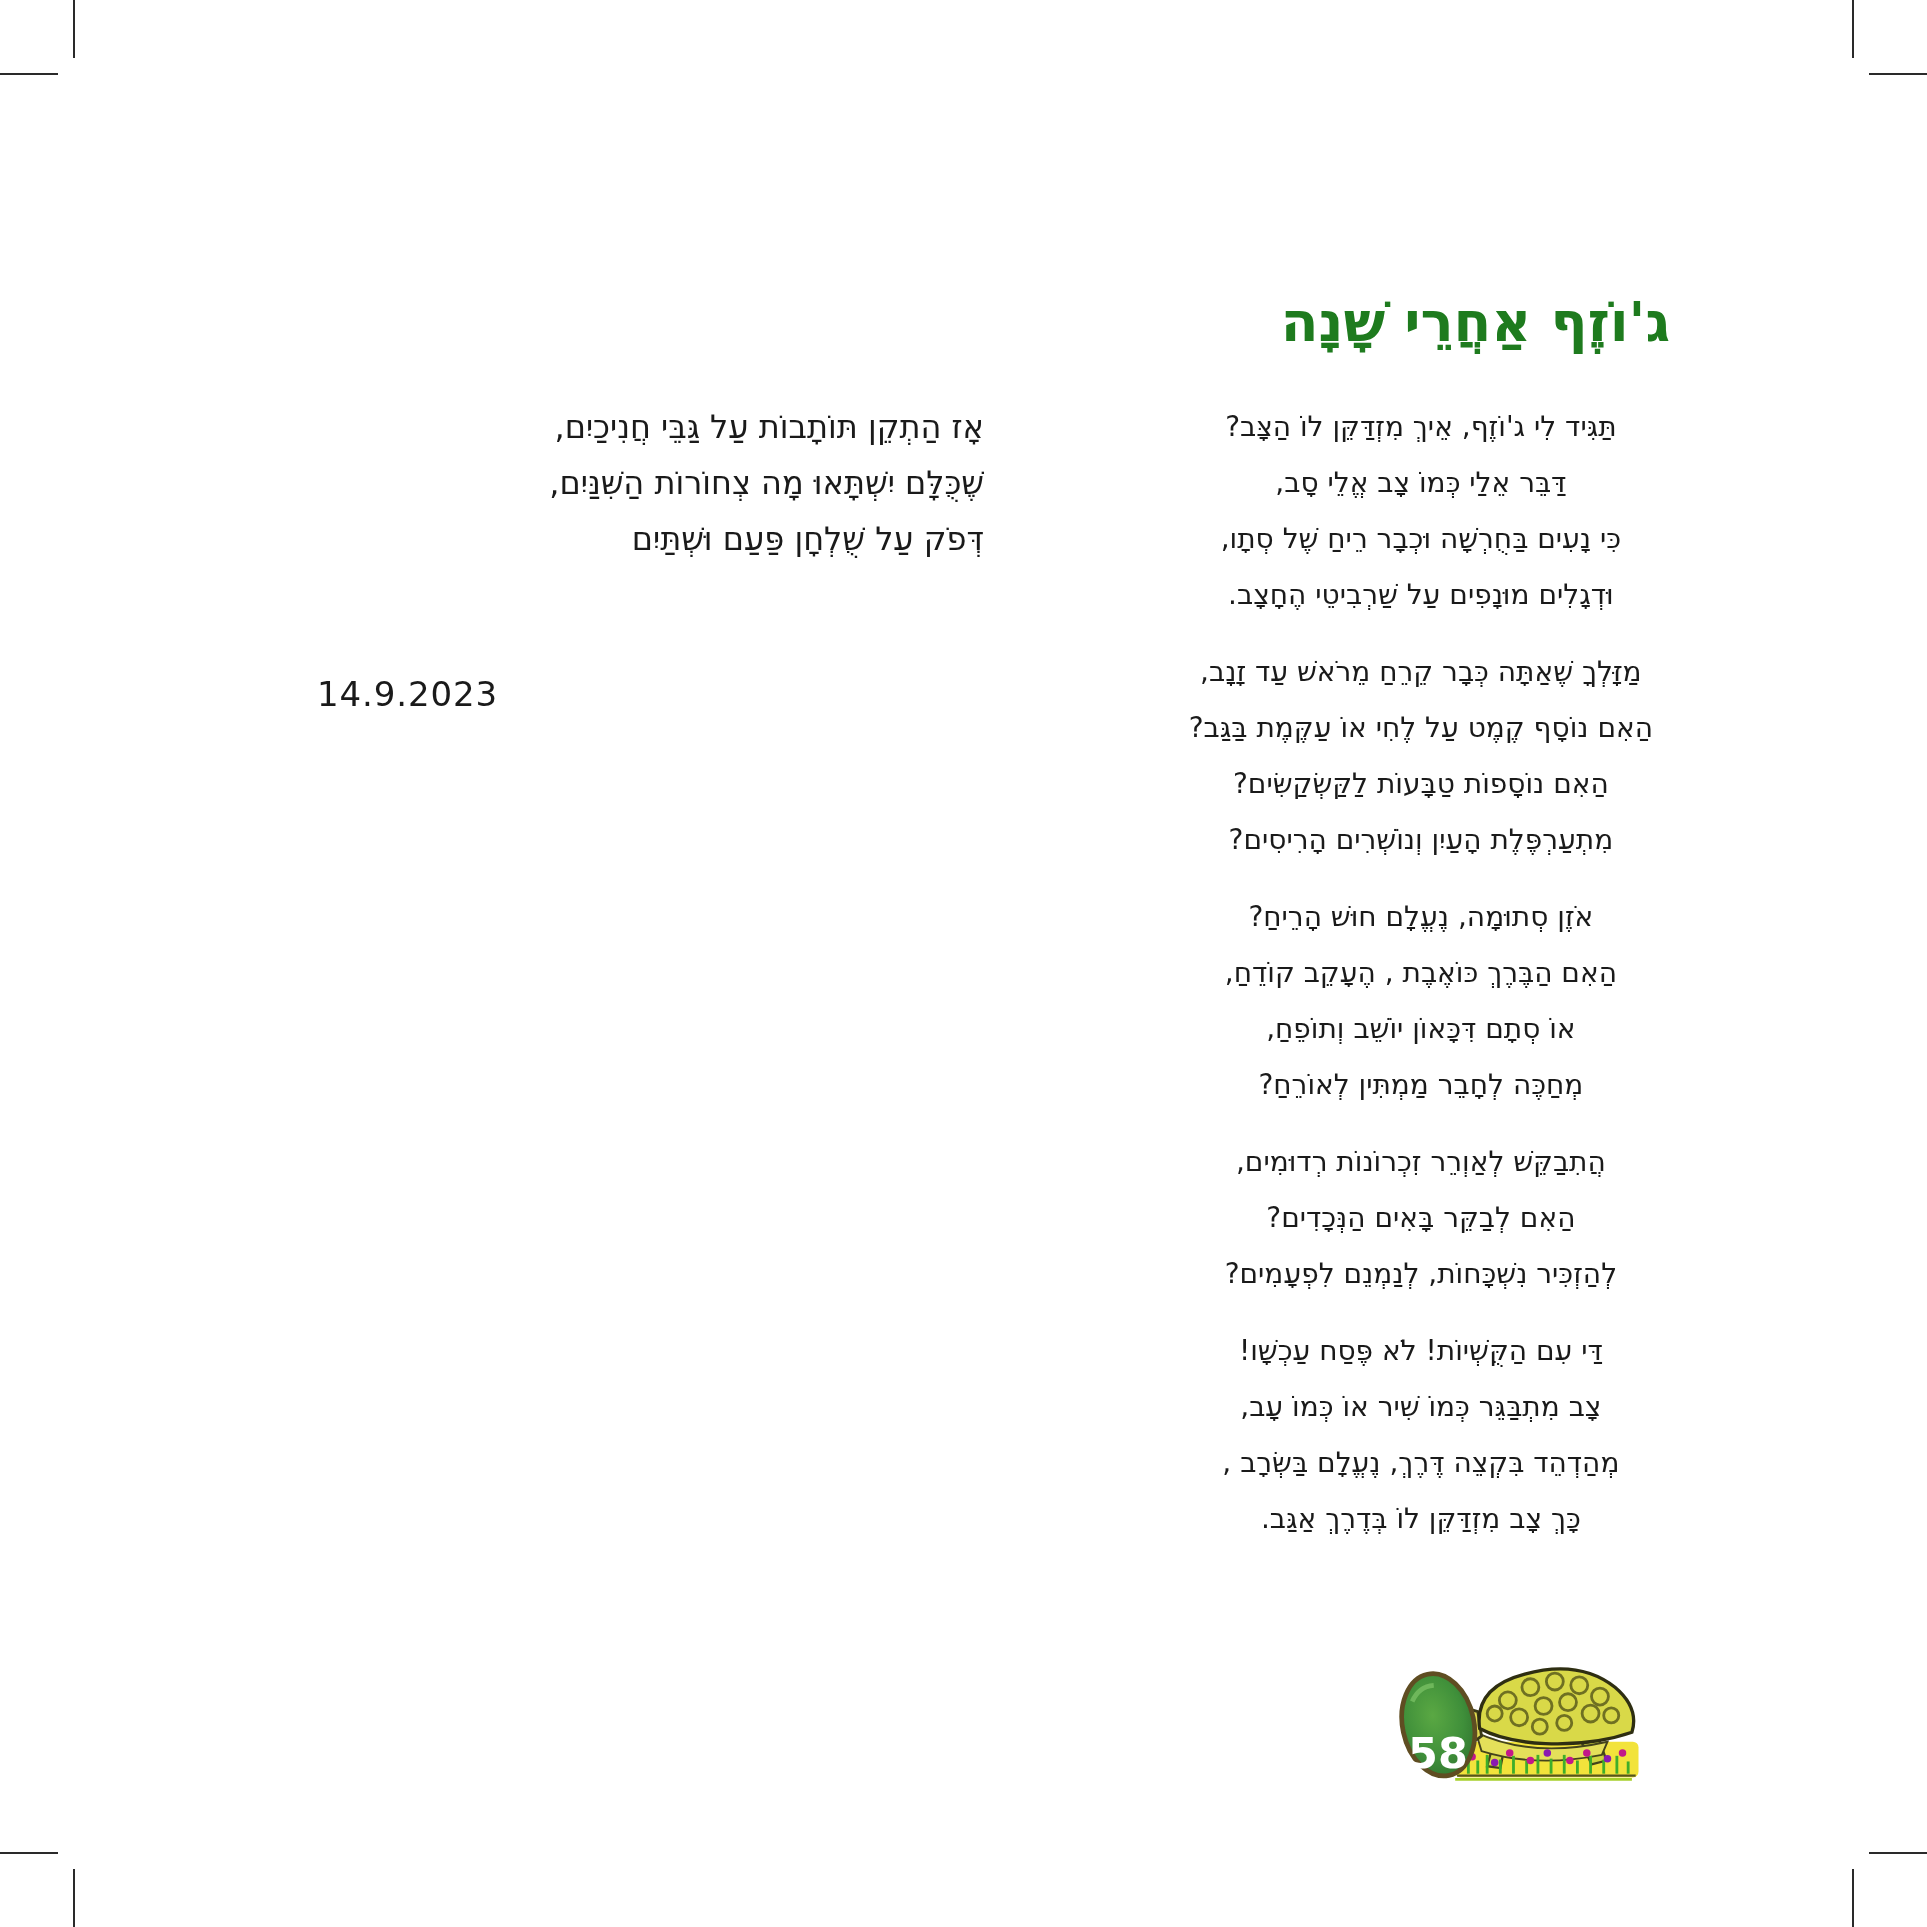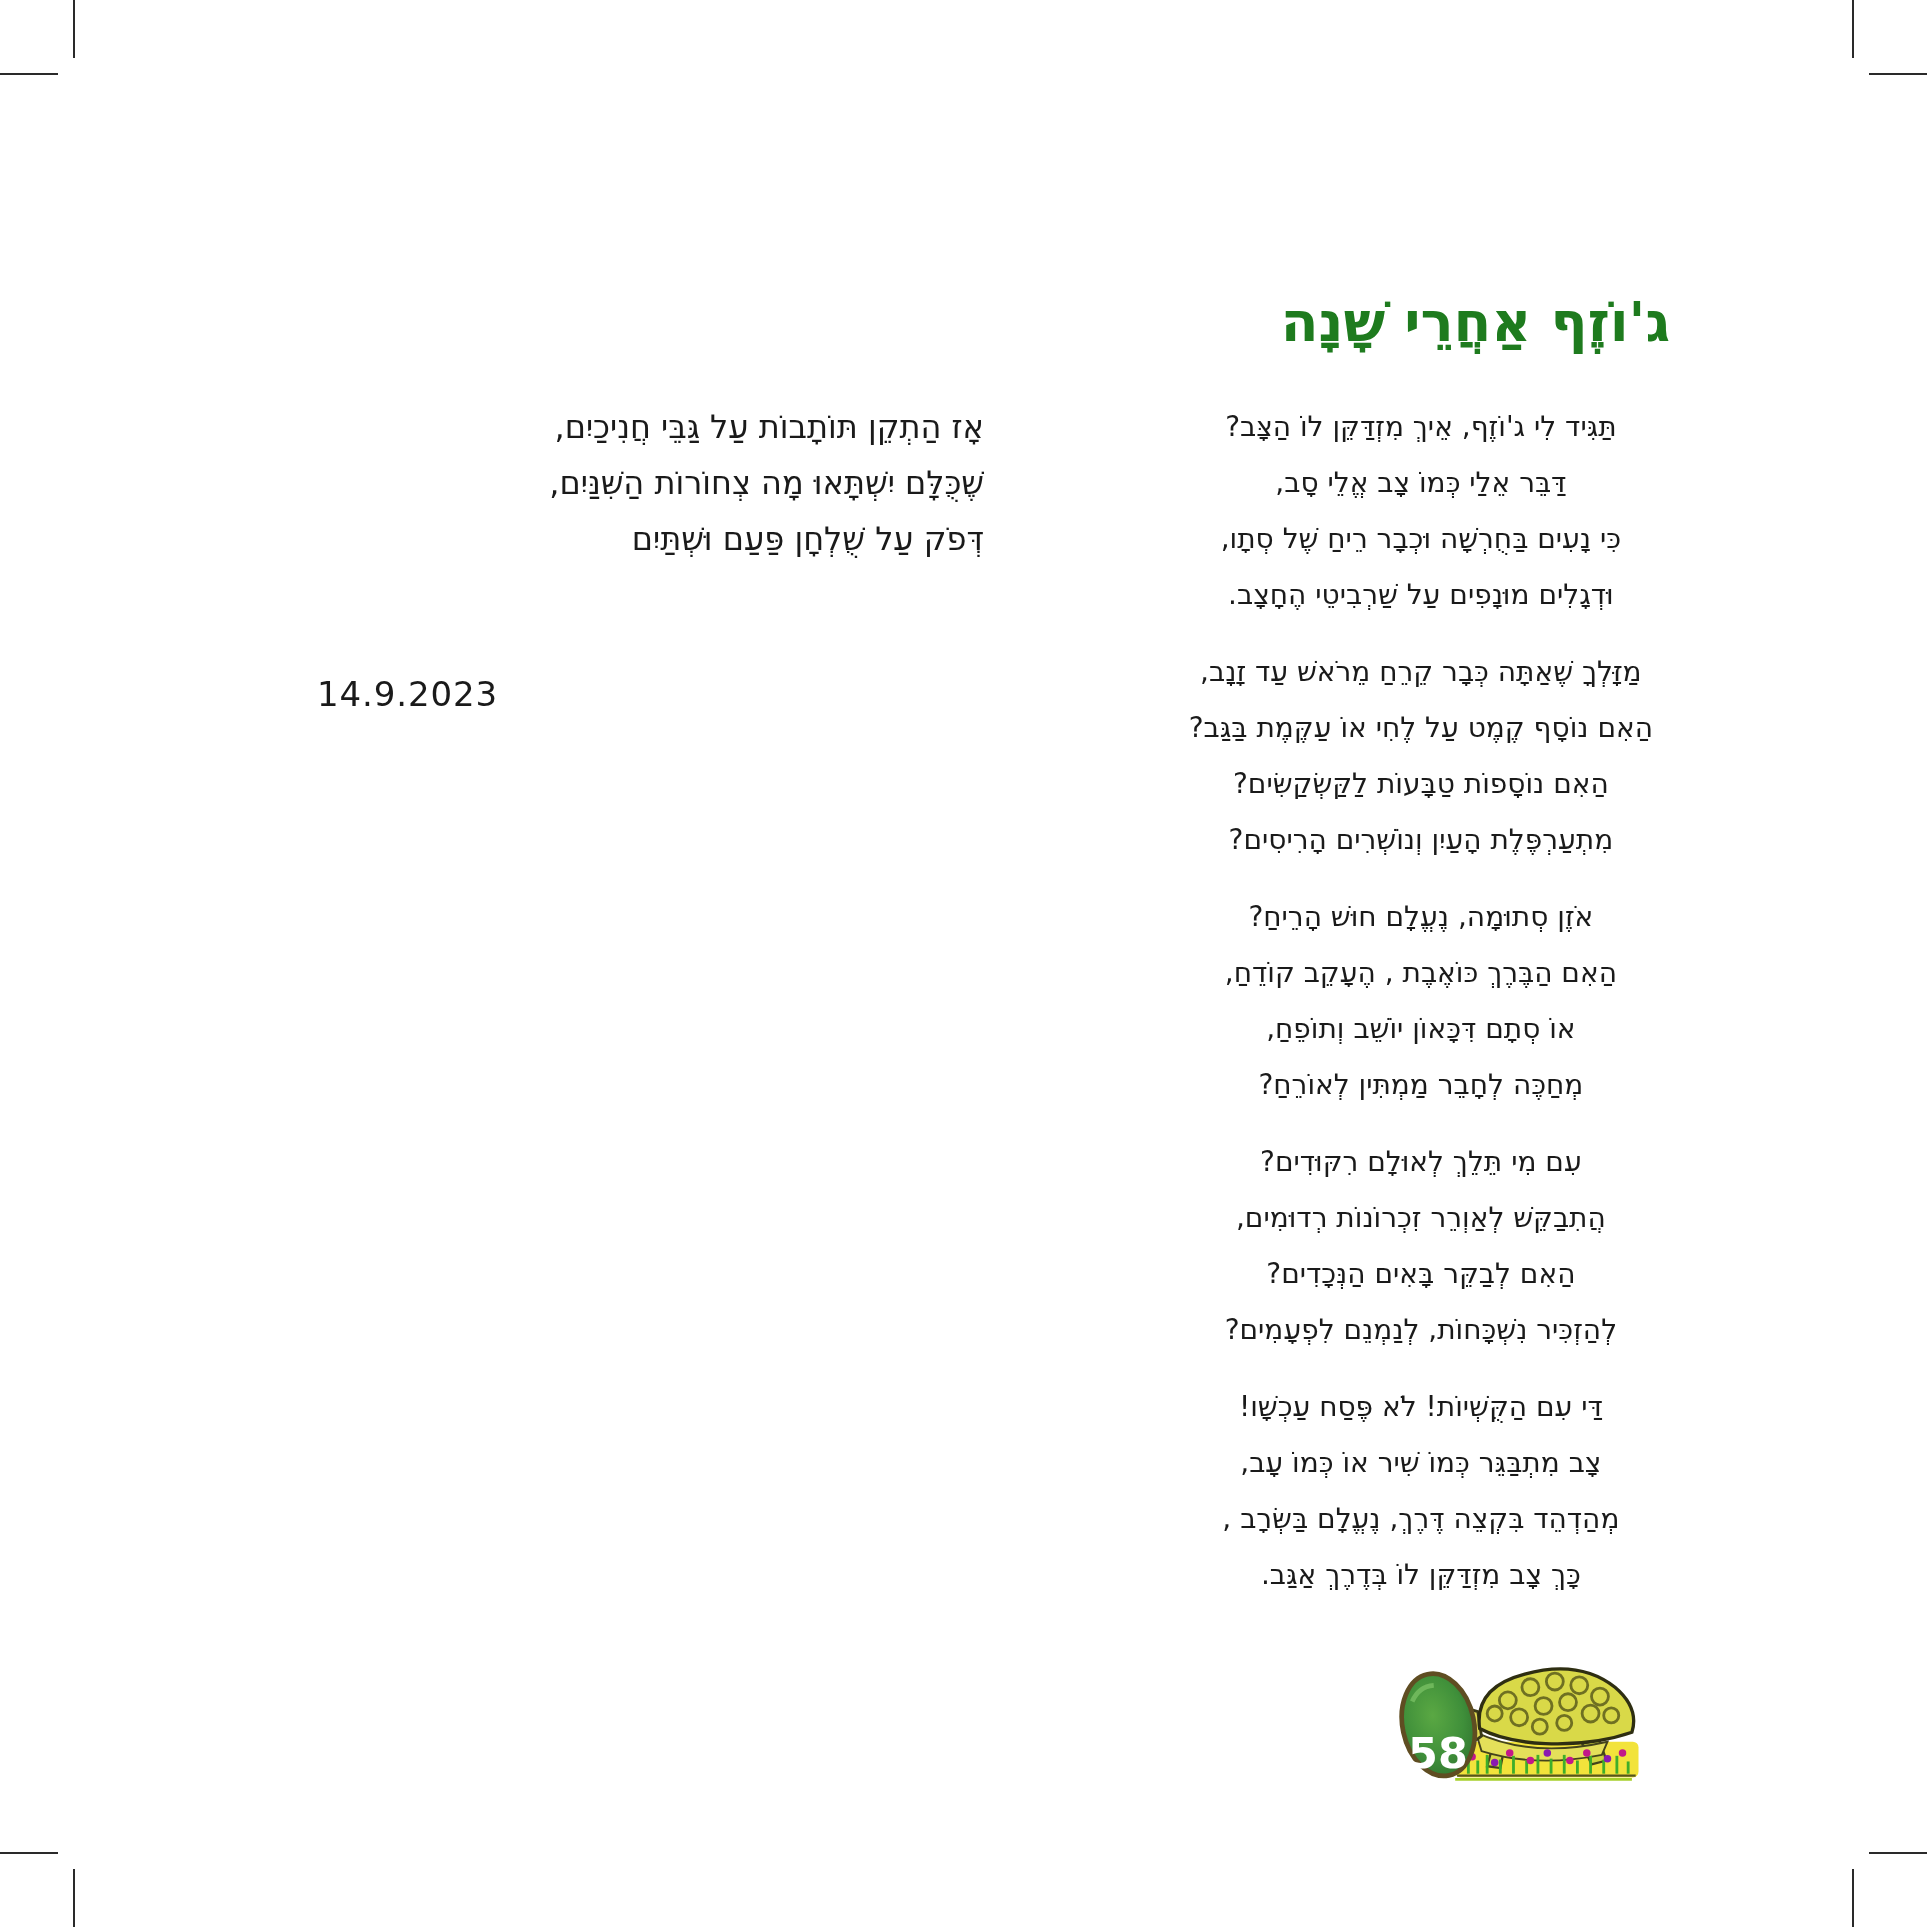--- a/index.html
+++ b/index.html
@@ -108,21 +108,20 @@
       <span class="poem-line">הַאִם  נוֹסָפוֹת טַבָּעוֹת לַקַּשְׂקַשִּׂים?</span>
       <span class="poem-line">מִתְעַרְפֶּלֶת הָעַיִן וְנוֹשְׁרִים הָרִיסִים?</span>
     </div>
     <div class="stanza">
       <span class="poem-line">אֹזֶן סְתוּמָה, נֶעֱלָם חוּשׁ  הָרֵיחַ?</span>
       <span class="poem-line">הַאִם הַבֶּרֶךְ כּוֹאֶבֶת , הֶעָקֵב קוֹדֵחַ,</span>
       <span class="poem-line">אוֹ סְתָם דִּכָּאוֹן יוֹשֵׁב  וְתוֹפֵחַ,</span>
       <span class="poem-line">מְחַכֶּה לְחָבֵר מַמְתִּין לְאוֹרֵחַ?</span>
     </div>
     <div class="stanza">
-      <span class="poem-line">עִם מִי תֵּלֵךְ לְאוּלָם רִקּוּדִים?</span>
       <span class="poem-line">הֲתִבַקֵּשׁ לְאַוְרֵר זִכְרוֹנוֹת  רְדוּמִים,</span>
       <span class="poem-line">הַאִם לְבַקֵּר בָּאִים הַנְּכָדִים?</span>
       <span class="poem-line">לְהַזְכִּיר נִשְׁכָּחוֹת, לְנַמְנֵם לִפְעָמִים?</span>
     </div>
     <div class="stanza">
       <span class="poem-line">דַּי עִם הַקֻּשְׁיוֹת! לֹא פֶּסַח עַכְשָׁו!</span>
       <span class="poem-line">צָב  מִתְבַּגֵּר כְּמוֹ שִׁיר  אוֹ כְּמוֹ עָב,</span>
       <span class="poem-line">מְהַדְהֵד בִּקְצֵה דֶּרֶךְ, נֶעֱלָם בַּשְּׂרָב ,</span>
       <span class="poem-line">כָּךְ צָב מִזְדַּקֵּן לוֹ בְּדֶרֶךְ אַגַּב.</span>
     </div>

